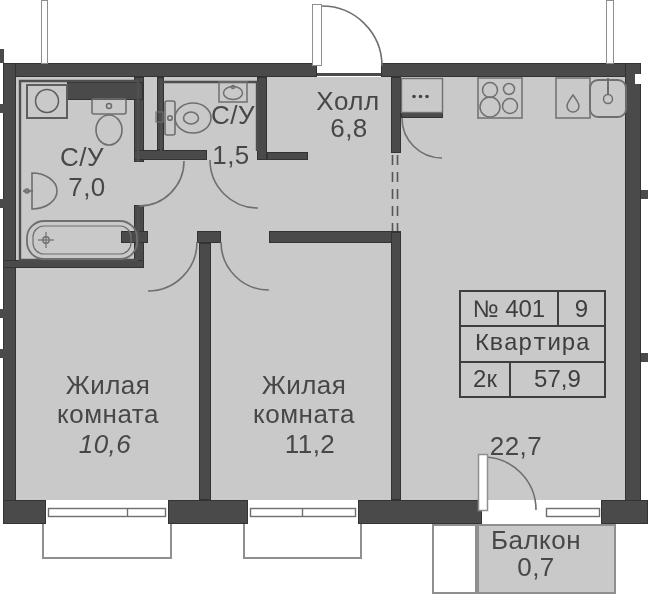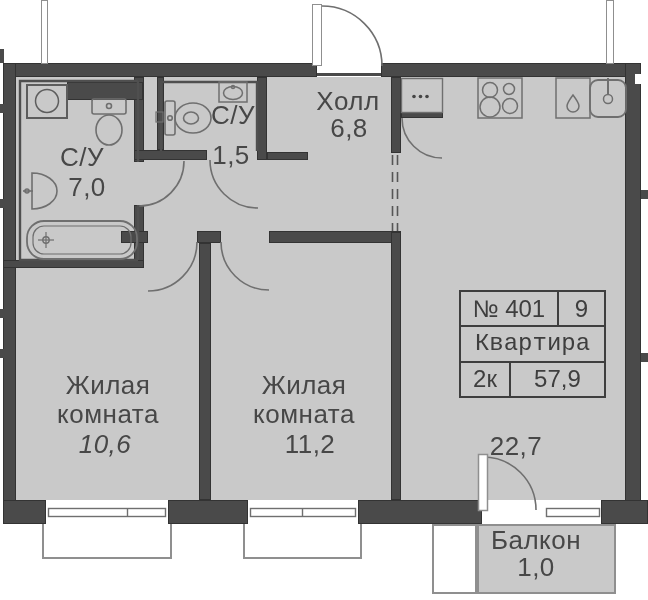--- a/index.html
+++ b/index.html
@@ -190,21 +190,21 @@
 
   <div class="label two-line" style="left:108px;top:400px;">Жилая комната</div>
   <div class="label" style="left:105px;top:444px;font-style:italic;">10,6</div>
 
   <div class="label two-line" style="left:304px;top:400px;">Жилая комната</div>
   <div class="label" style="left:310px;top:444px;">11,2</div>
 
   <div class="label" style="left:516px;top:446px;">22,7</div>
 
   <div class="label" style="left:536px;top:540px;">Балкон</div>
-  <div class="label" style="left:536px;top:567px;">1,0</div>
+  <div class="label" style="left:536px;top:567px;">0,7</div>
 
   <div id="info-table">
     <div class="row">
       <div class="cell c-num">№ 401</div>
       <div class="cell c-floor">9</div>
     </div>
     <div class="row">
       <div class="cell c-type">Квартира</div>
     </div>
     <div class="row">

